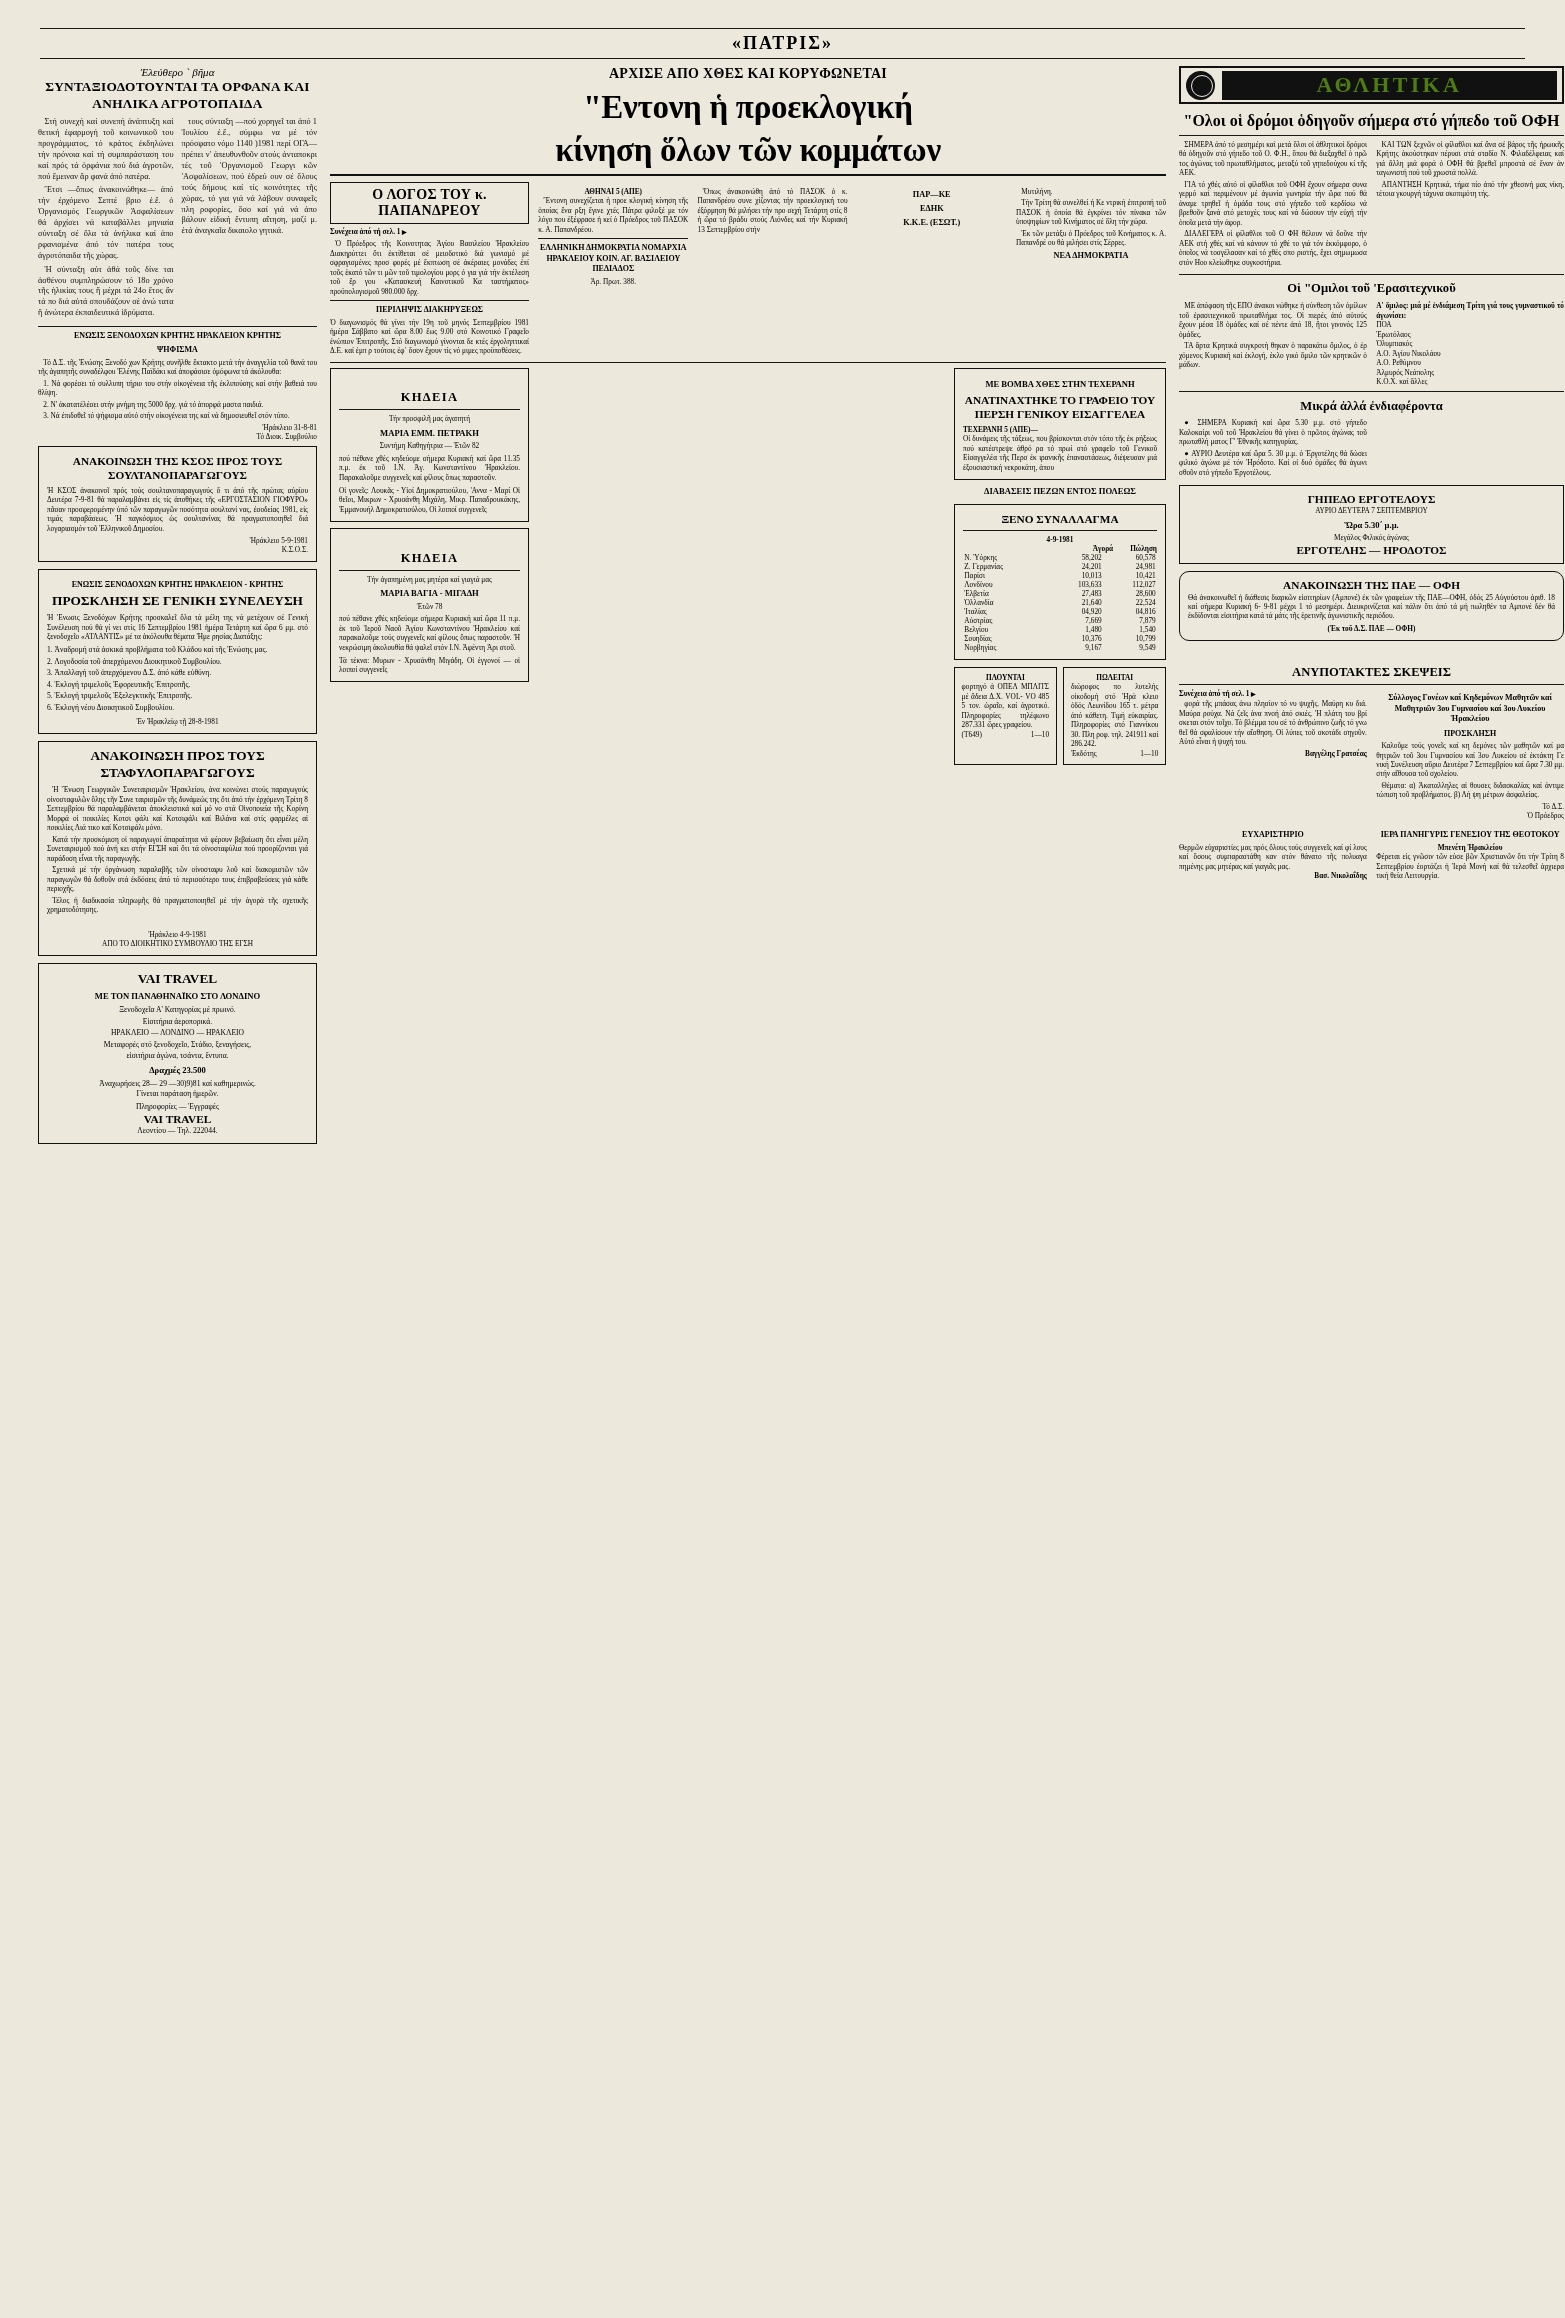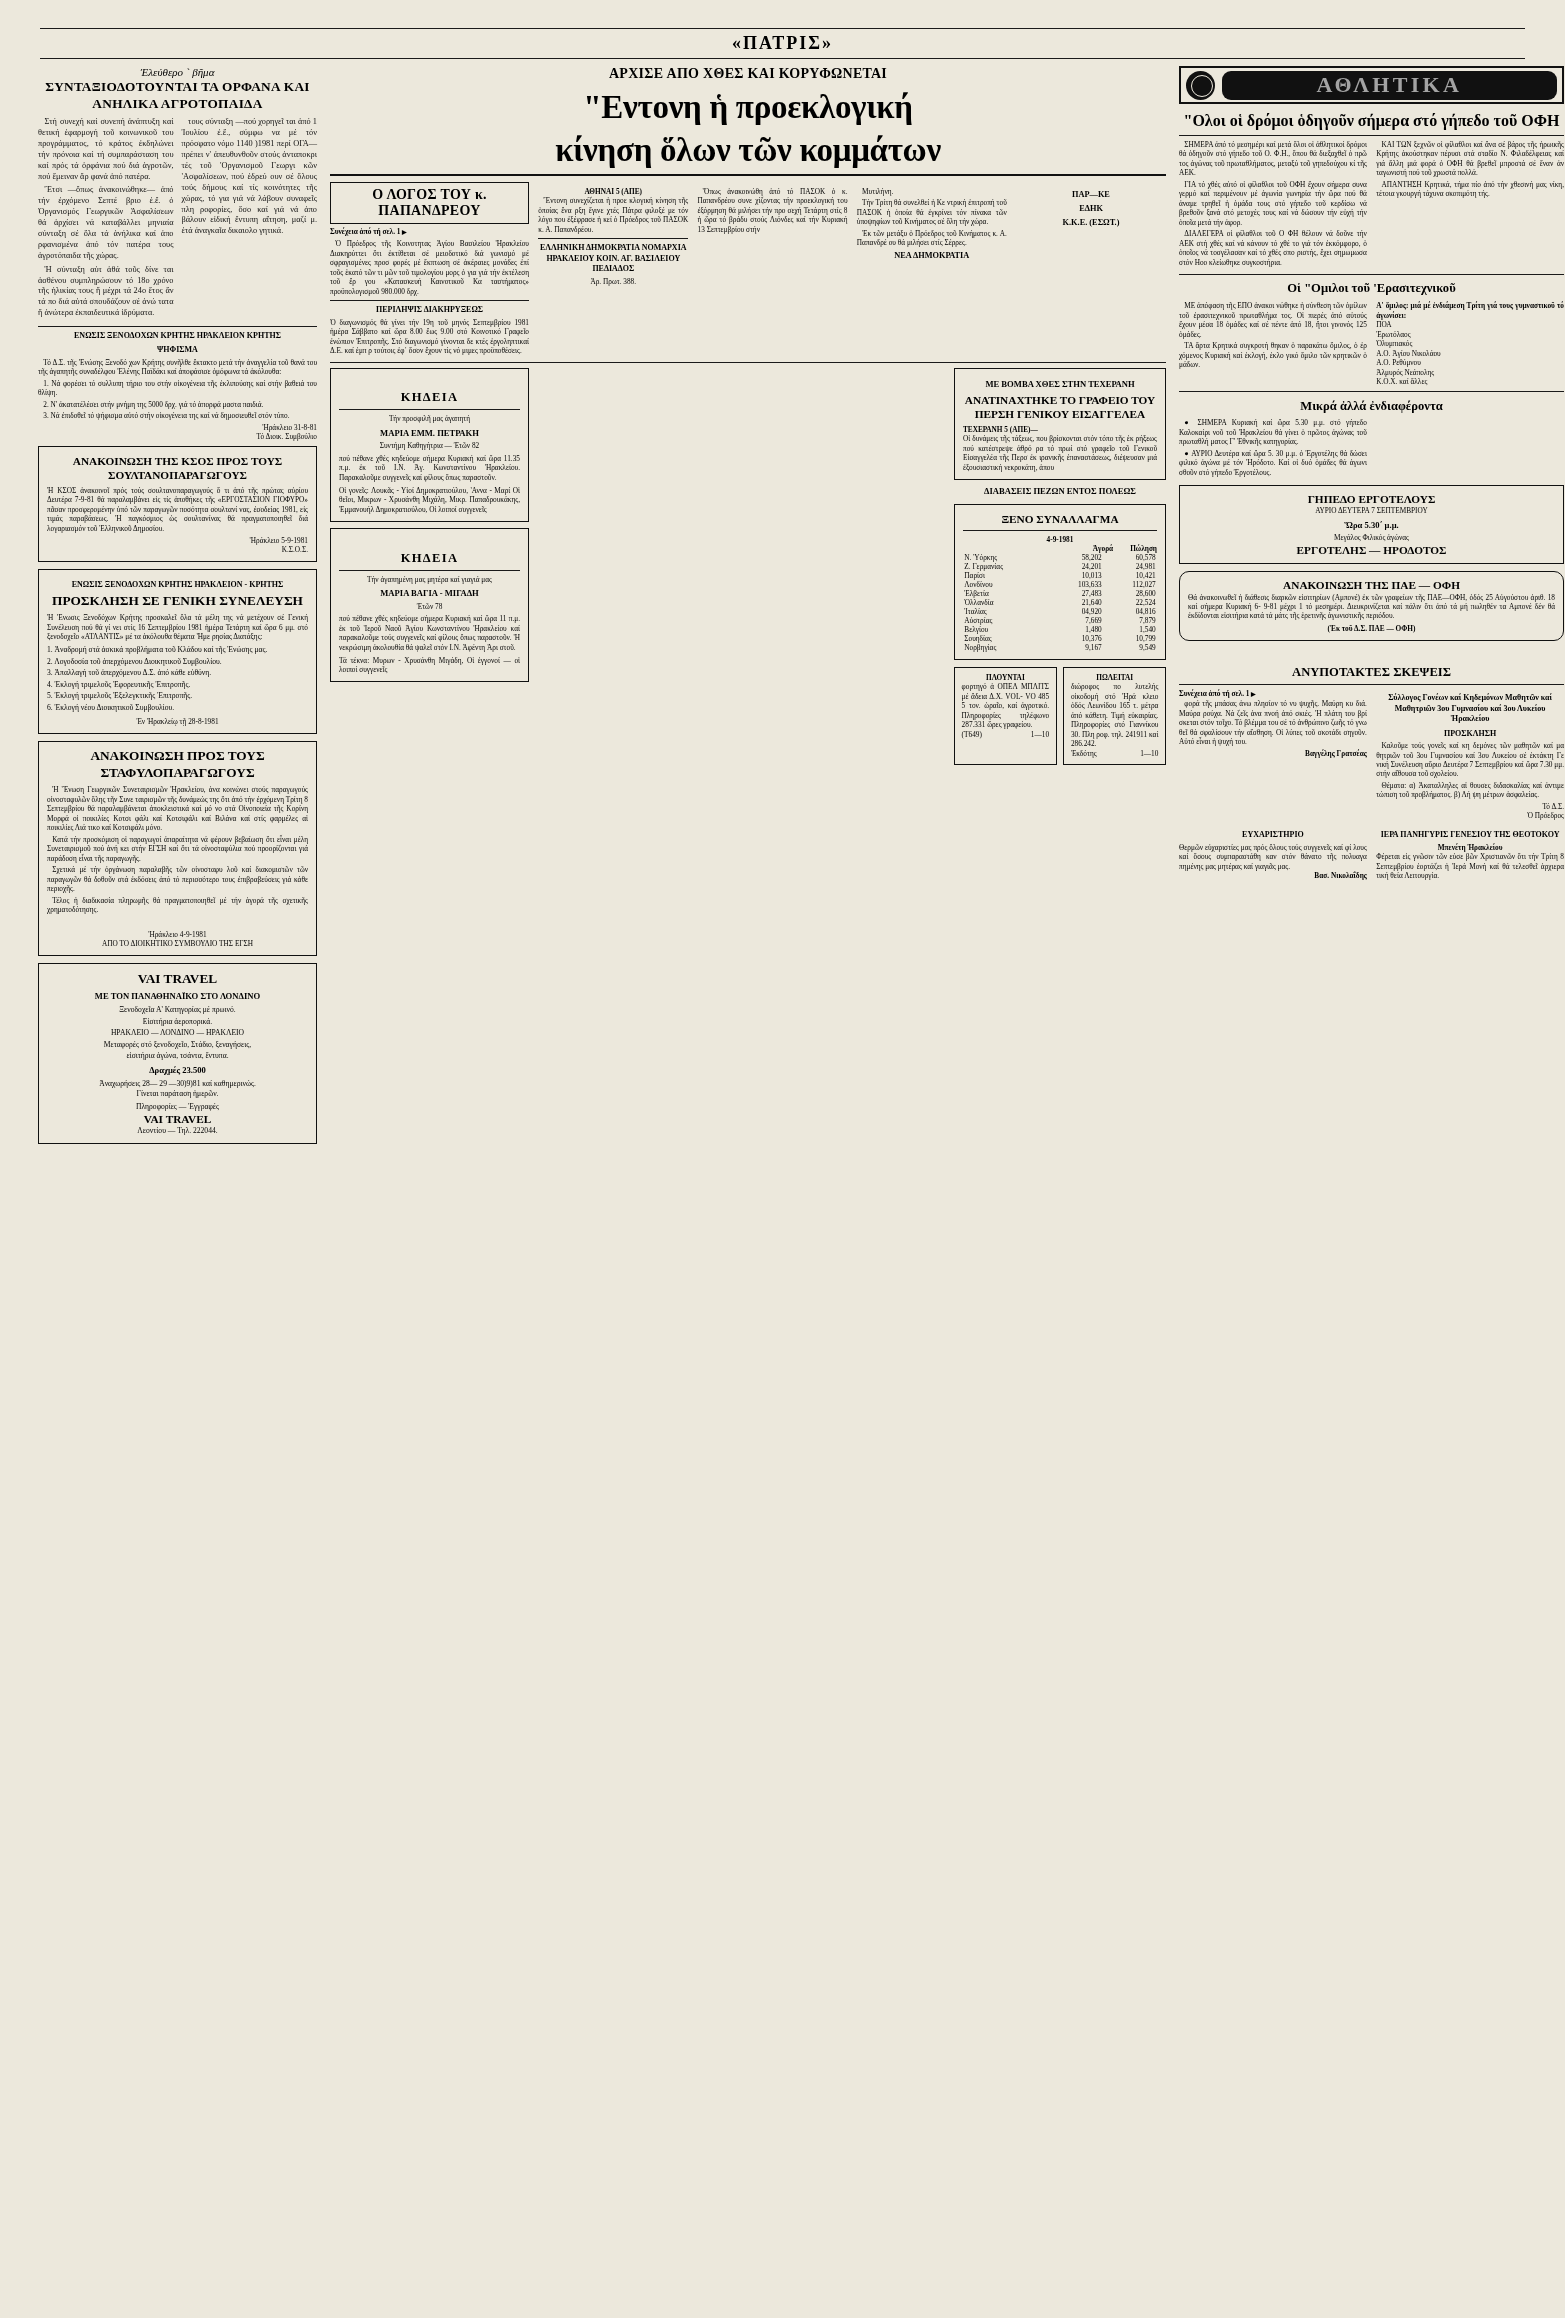--- a/index.html
+++ b/index.html
@@ -72,22 +72,22 @@
   }
   .athl .ball{
     width:29px;height:29px;border-radius:50%;
     background:#111;color:#ece8dc;flex:0 0 29px;position:relative;
   }
   .athl .ball:before{
     content:"";position:absolute;left:4.6px;top:4.6px;width:20px;height:20px;
     border:1.3px solid #ece8dc;border-radius:50%;
   }
   .athl .word{
-    flex:1;background:#111;color:#a3a3a3;font-weight:bold;font-size:22px;
-    letter-spacing:3.3px;text-align:center;padding:0.7px 0 2px;border-radius:9px;
+    flex:1;background:#111;color:#4d7c0f;font-weight:bold;font-size:22px;
+    letter-spacing:3.3px;text-align:center;padding:0.7px 0 2px;
   }
   .rhd{font-size:16px;font-weight:bold;text-align:center;line-height:1.25;margin:6.6px 0 4px;}
   .rhd.sm{font-size:12.6px;}
   .r2{display:flex;gap:9.3px;}
   .r2>div{flex:1;}
 
   table.fx{width:100%;border-collapse:collapse;font-size:7.3px;}
   table.fx td{padding:0 1.3px;}
   table.fx td.r{text-align:right;}
   .fxhd{display:flex;justify-content:flex-end;gap:17px;font-size:7.3px;font-weight:bold;}
@@ -220,29 +220,29 @@
               <div class="ctr b">ΑΘΗΝΑΙ 5 (ΑΠΕ)</div>
               <p>Ἔντονη συνεχίζεται ἡ προε κλογική κίνηση τῆς ὁποίας ἕνα ρξη ἔγινε χτές Πάτρα φιλοξέ με τόν λόγο που ἐξέφρασε ἡ κεί ὁ Πρόεδρος τοῦ ΠΑΣΟΚ κ. Α. Παπανδρέου.</p>
               <div class="hr"></div>
               <div class="cap-ctr sm">ΕΛΛΗΝΙΚΗ ΔΗΜΟΚΡΑΤΙΑ ΝΟΜΑΡΧΙΑ ΗΡΑΚΛΕΙΟΥ ΚΟΙΝ. ΑΓ. ΒΑΣΙΛΕΙΟΥ ΠΕΔΙΑΔΟΣ</div>
               <div class="ctr tiny">Ἀρ. Πρωτ. 388.</div>
             </div>
             <div class="tiny">
               <p>Ὅπως ἀνακοινώθη ἀπό τό ΠΑΣΟΚ ὁ κ. Παπανδρέου συνε χίζοντας τήν προεκλογική του ἐξόρμηση θά μιλήσει τήν προ σεχή Τετάρτη στίς 8 ἡ ὥρα τό βράδυ στούς Λιόνδες καί τήν Κυριακή 13 Σεπτεμβρίου στήν</p>
             </div>
             <div class="tiny">
+              <div class="sec-hd">ΠΑΡ—ΚΕ</div>
+              <div class="sec-hd">ΕΔΗΚ</div>
+              <div class="sec-hd">Κ.Κ.Ε. (ΕΣΩΤ.)</div>
+            </div>
+            <div class="tiny">
               <p>Μυτιλήνη.</p>
               <p>Τήν Τρίτη θά συνελθεί ἡ Κε ντρική ἐπιτροπή τοῦ ΠΑΣΟΚ ἡ ὁποία θά ἐγκρίνει τόν πίνακα τῶν ὑποψηφίων τοῦ Κινήματος σέ ὅλη τήν χώρα.</p>
               <p>Ἐκ τῶν μετάξυ ὁ Πρόεδρος τοῦ Κινήματος κ. Α. Παπανδρέ ου θά μιλήσει στίς Σέρρες.</p>
               <div class="sec-hd">ΝΕΑ ΔΗΜΟΚΡΑΤΙΑ</div>
-            </div>
-            <div class="tiny">
-              <div class="sec-hd">ΠΑΡ—ΚΕ</div>
-              <div class="sec-hd">ΕΔΗΚ</div>
-              <div class="sec-hd">Κ.Κ.Ε. (ΕΣΩΤ.)</div>
             </div>
           </div>
         </div>
       </div>
 
       <div class="hr2" style="margin-top:6.6px;"></div>
 
       <div style="display:flex;gap:10.6px;margin-top:4px;">
 
         <div style="flex:0 0 199px;">

